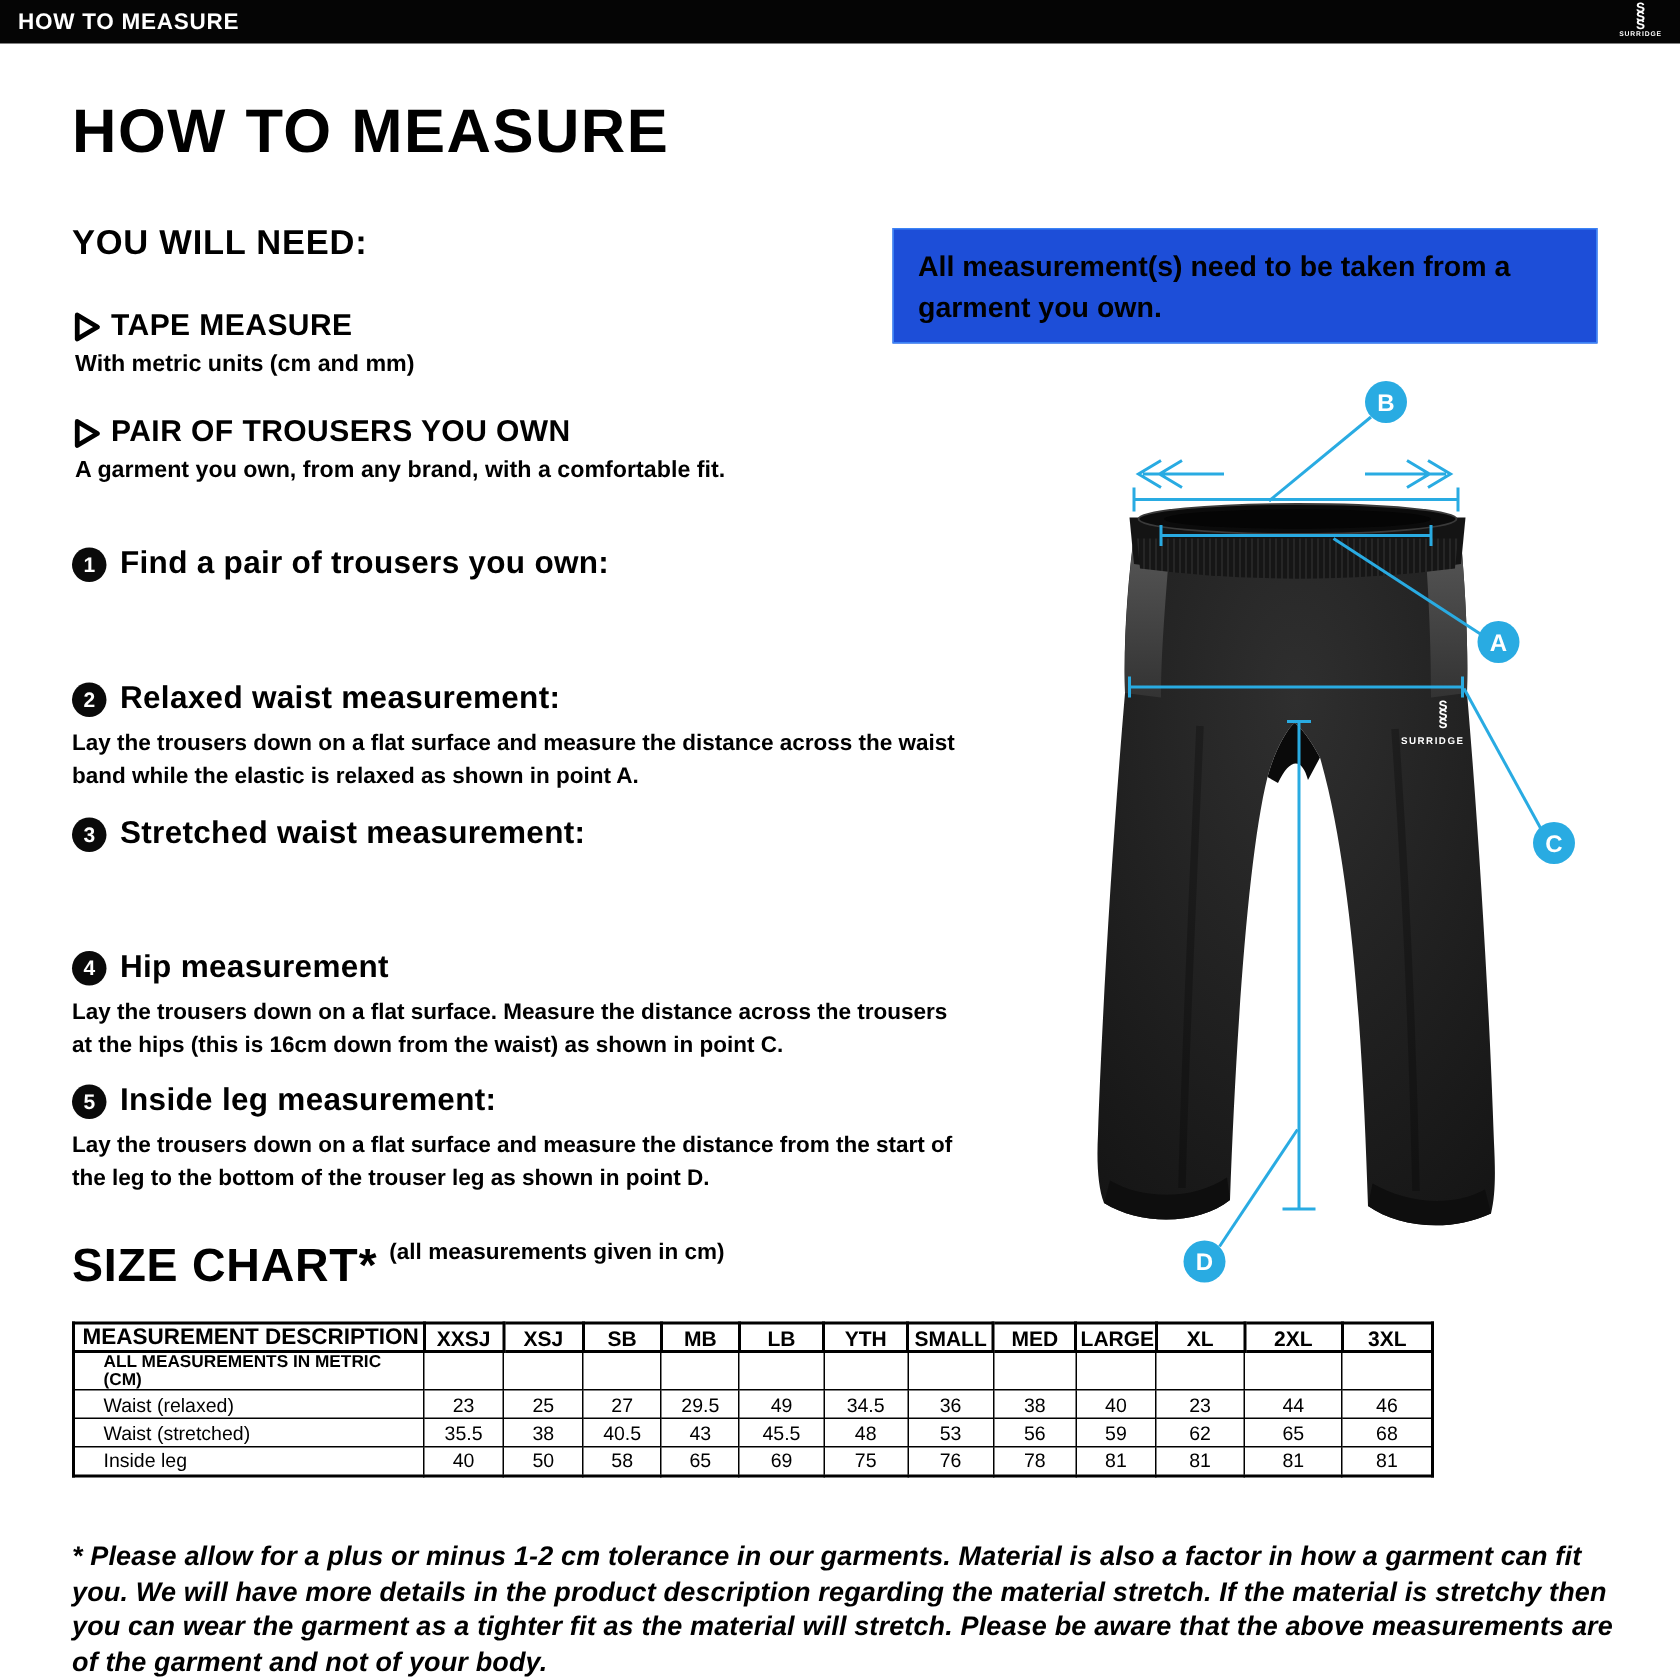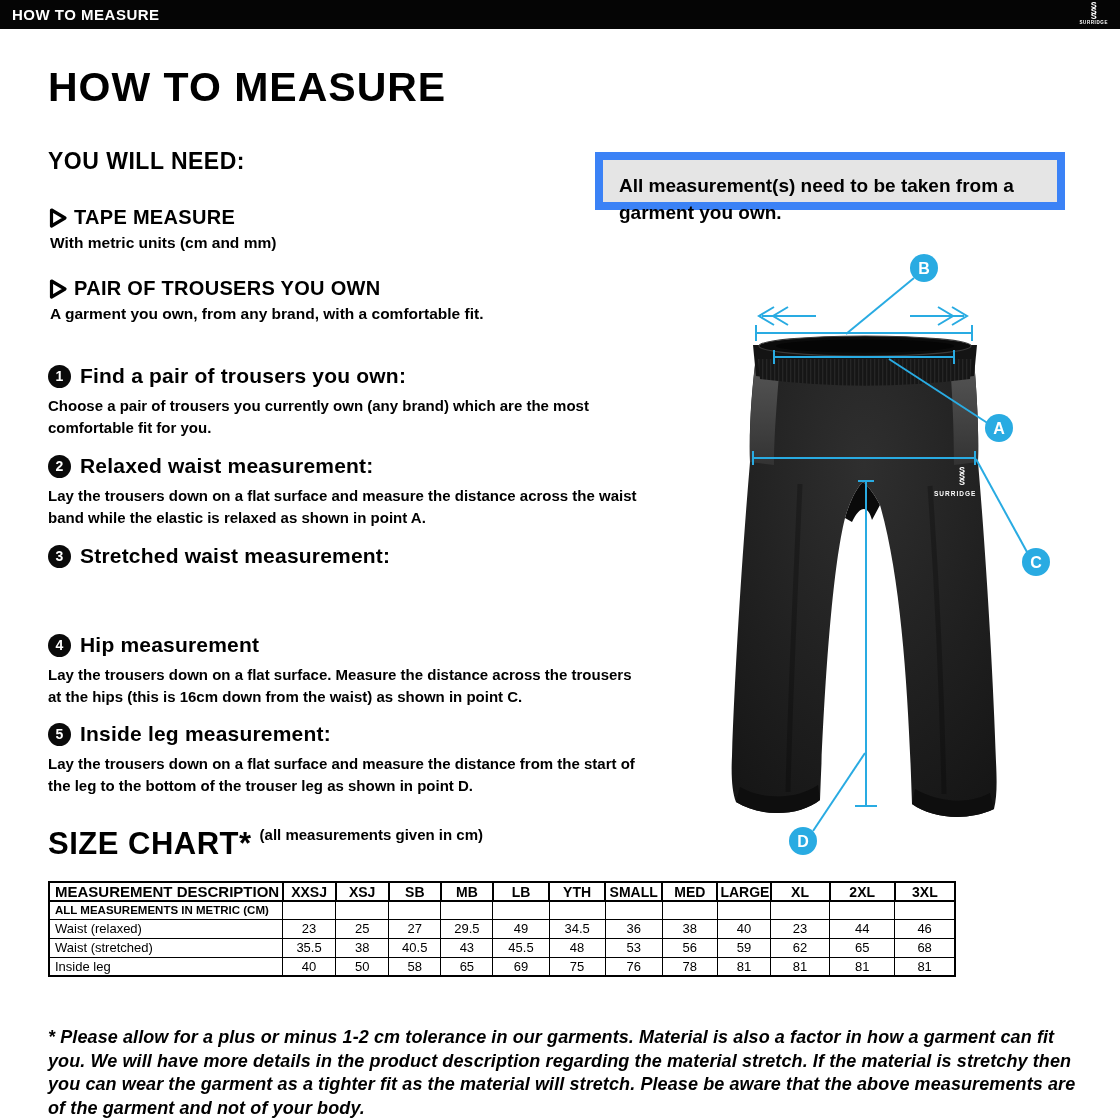--- a/index.html
+++ b/index.html
@@ -22,39 +22,39 @@
   .need-label { font-size:20px; font-weight:800; letter-spacing:.3px; }
   .need-sub { font-size:15.5px; font-weight:700; margin-top:5px; margin-left:2px; }
 
   .step { position:absolute; left:48px; width:600px; }
   .step-head { display:flex; align-items:center; gap:9px; }
   .step-num { width:23px; height:23px; border-radius:50%; background:#0a0a0a; color:#fff;
               font-size:14px; font-weight:800; display:flex; align-items:center; justify-content:center; flex:0 0 23px; }
   .step-title { font-size:21px; font-weight:800; letter-spacing:.2px; }
   .step-body { font-size:15px; font-weight:700; line-height:22px; margin-top:7px; width:592px; }
 
-  .notebox { position:absolute; left:595px; top:152px; width:470px; height:58px; border:8px solid #3b82f6;
-             padding:12px 16px; font-size:19px; font-weight:800; line-height:27px; background:#e5e5e5; }
+  .notebox { position:absolute; left:595px; top:152px; width:470px; height:77px; border:1px solid #3b82f6;
+             padding:12px 16px; font-size:19px; font-weight:800; line-height:27px; background:#1d4ed8; }
 
   .pants-svg { position:absolute; left:685px; top:245px; }
   .blue-note { stroke:#29abe2; stroke-width:2; fill:none; }
   .pt-letter { fill:#fff; font-size:16px; font-weight:800; font-family:"Liberation Sans",sans-serif; }
   .gs { fill:#fff; font-size:9px; font-weight:800; font-family:"Liberation Sans",sans-serif; }
   .gword { fill:#fff; font-size:6.5px; font-weight:700; letter-spacing:1px; font-family:"Liberation Sans",sans-serif; }
 
   .sc-head { position:absolute; left:48px; top:826px; display:flex; align-items:flex-start; gap:8px; }
   .sc-title { font-size:31px; font-weight:800; letter-spacing:.5px; }
   .sc-sub { font-size:15px; font-weight:800; padding-bottom:4px; }
 
   table.sizes { position:absolute; left:48px; top:881px; width:908px; border-collapse:collapse;
                 table-layout:fixed; border:2px solid #000; }
   table.sizes th { border:2px solid #000; font-size:14px; font-weight:700; height:16px; padding:0 2px; }
   table.sizes th.desc { text-align:left; font-size:15px; padding-left:5px; }
   table.sizes td { border:1px solid #000; font-size:13px; height:19px; text-align:center; padding:0 2px; }
-  table.sizes td.lbl { text-align:left; padding-left:5px; }
+  table.sizes td.lbl { text-align:left; padding-left:19px; }
   table.sizes tr.metric td { height:18px; }
   table.sizes tr.metric td.lbl { font-size:11.5px; font-weight:700; }
 
   .footnote { position:absolute; left:48px; top:1026px; width:1048px; font-size:18px; font-weight:700;
               font-style:italic; line-height:23.5px; letter-spacing:.1px; }
 </style>
 </head>
 <body>
 
 <div class="topbar">
@@ -90,21 +90,20 @@
   <div class="need-sub">A garment you own, from any brand, with a comfortable fit.</div>
 </div>
 
 <div class="notebox">All measurement(s) need to be taken from a garment you own.</div>
 
 <div class="step" style="top:364px">
   <div class="step-head">
     <span class="step-num">1</span>
     <span class="step-title">Find a pair of trousers you own:</span>
   </div>
-  <div class="step-body">Choose a pair of trousers you currently own (any brand) which are the most comfortable fit for you.</div>
 </div>
 
 <div class="step" style="top:454px">
   <div class="step-head">
     <span class="step-num">2</span>
     <span class="step-title">Relaxed waist measurement:</span>
   </div>
   <div class="step-body">Lay the trousers down on a flat surface and measure the distance across the waist band while the elastic is relaxed as shown in point A.</div>
 </div>
 

